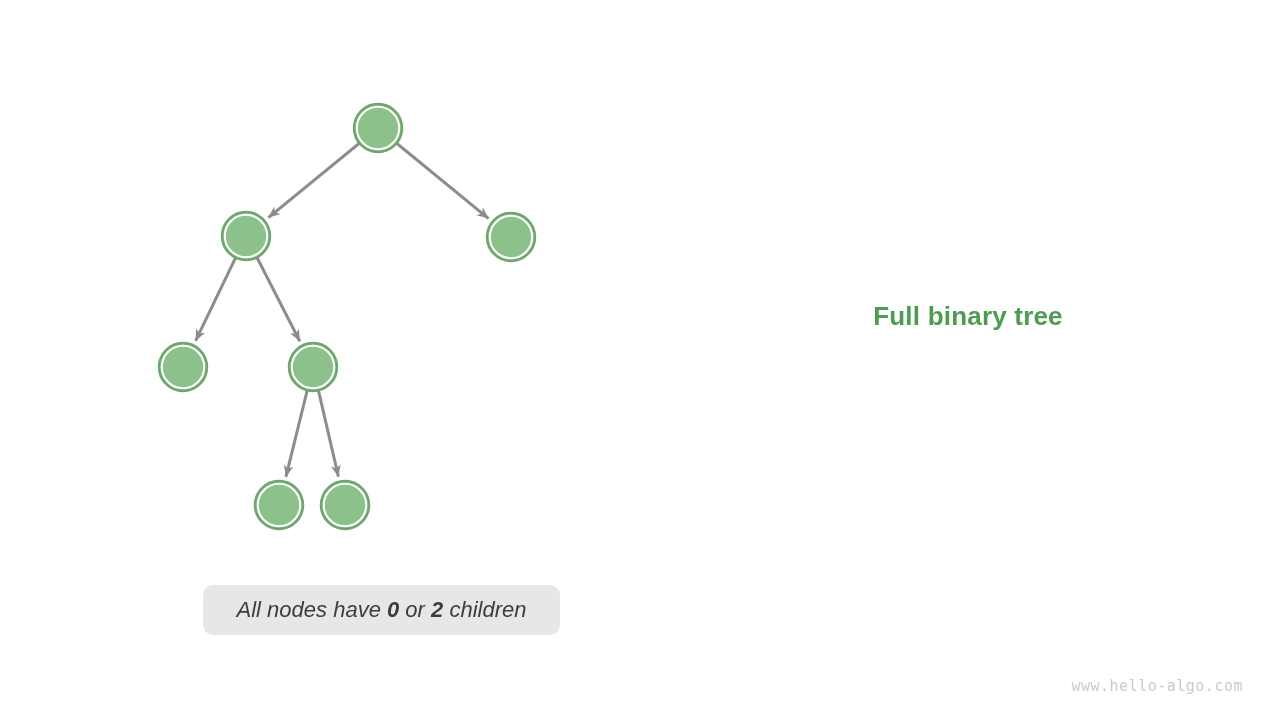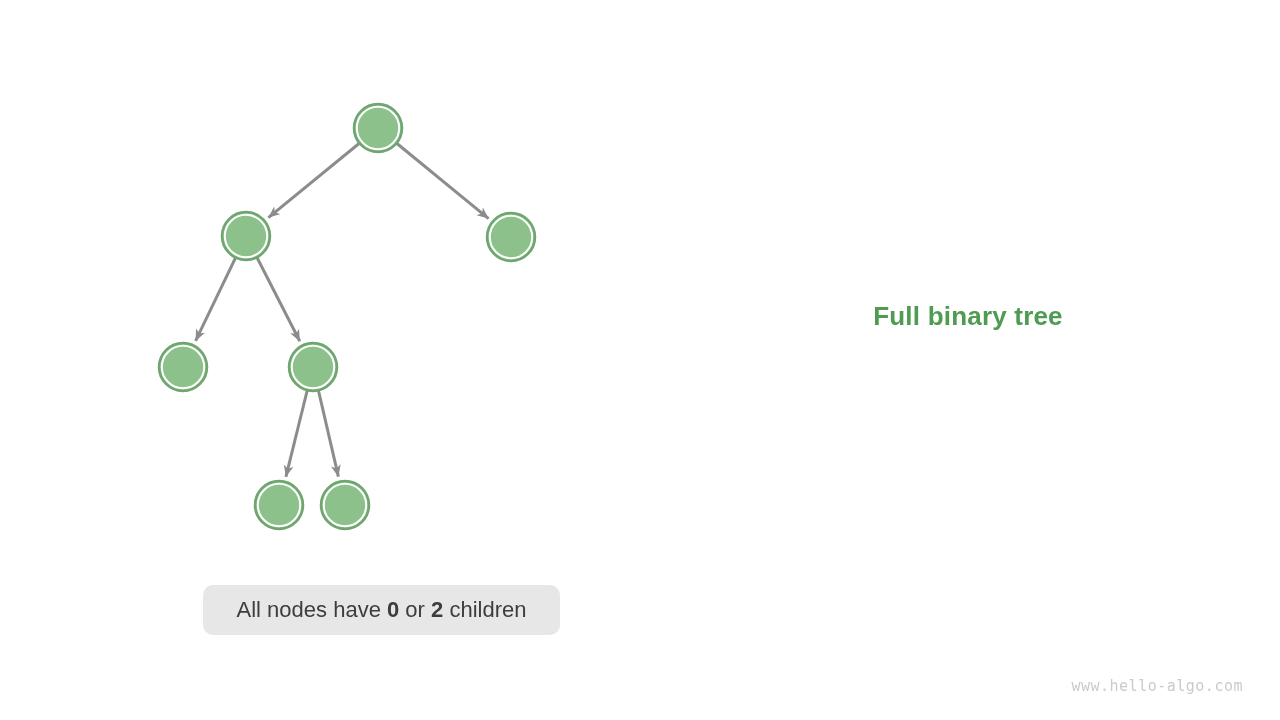--- a/index.html
+++ b/index.html
@@ -100,19 +100,19 @@
         <circle cx="279" cy="505" r="21.2" fill="none" stroke="#FFFFFF" stroke-width="2"></circle>
       </g>
       <g>
         <circle cx="345" cy="505" r="24" fill="#8CC18C" stroke="#6FA66F" stroke-width="2.5"></circle>
         <circle cx="345" cy="505" r="21.2" fill="none" stroke="#FFFFFF" stroke-width="2"></circle>
       </g>
     </svg>
 
   <div class="diagram-title" style="color: rgb(78, 155, 82);">Full binary tree</div>
 
-  <div class="caption-pill" style="background: rgb(231, 231, 231); color: rgb(61, 61, 61);">
+  <div class="caption-pill" style="background: rgb(231, 231, 231); color: rgb(61, 61, 61); font-style: italic;">
     <span><span>All nodes have </span><b>0</b><span> or </span><b>2</b><span> children</span></span>
   </div>
 
   <div class="watermark" style="color: rgb(203, 203, 203);">www.hello-algo.com</div>
 
 </div>
 
 </body></html>

